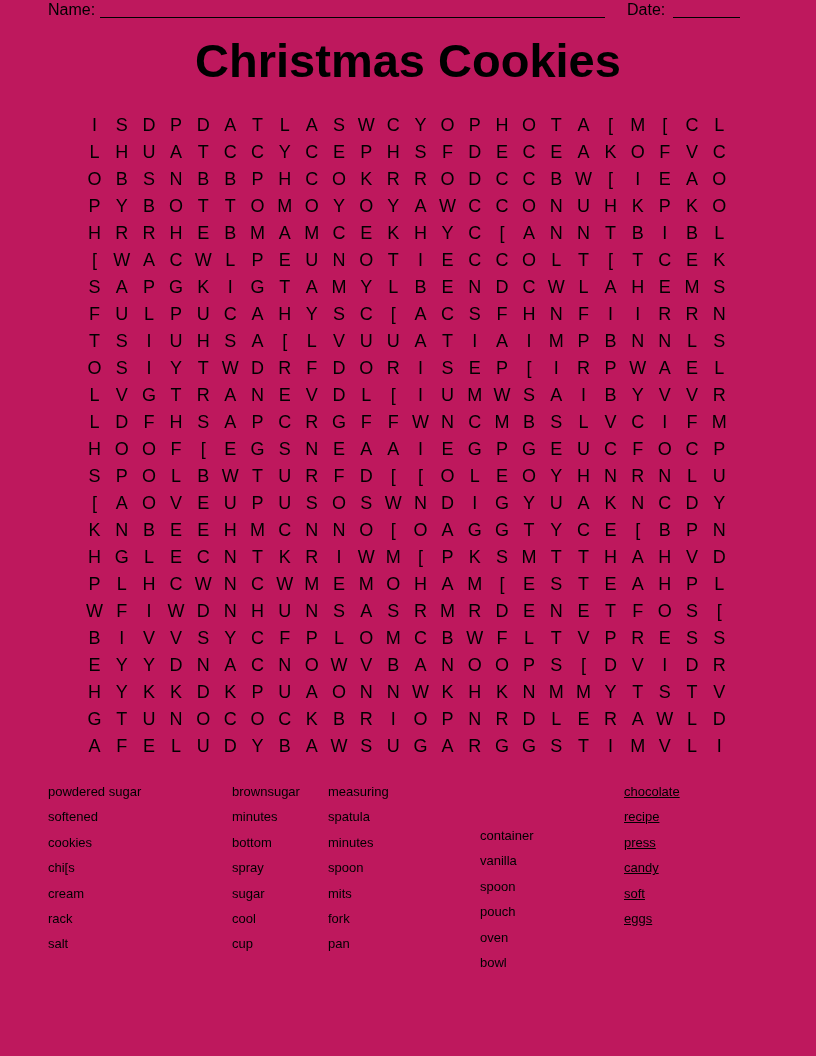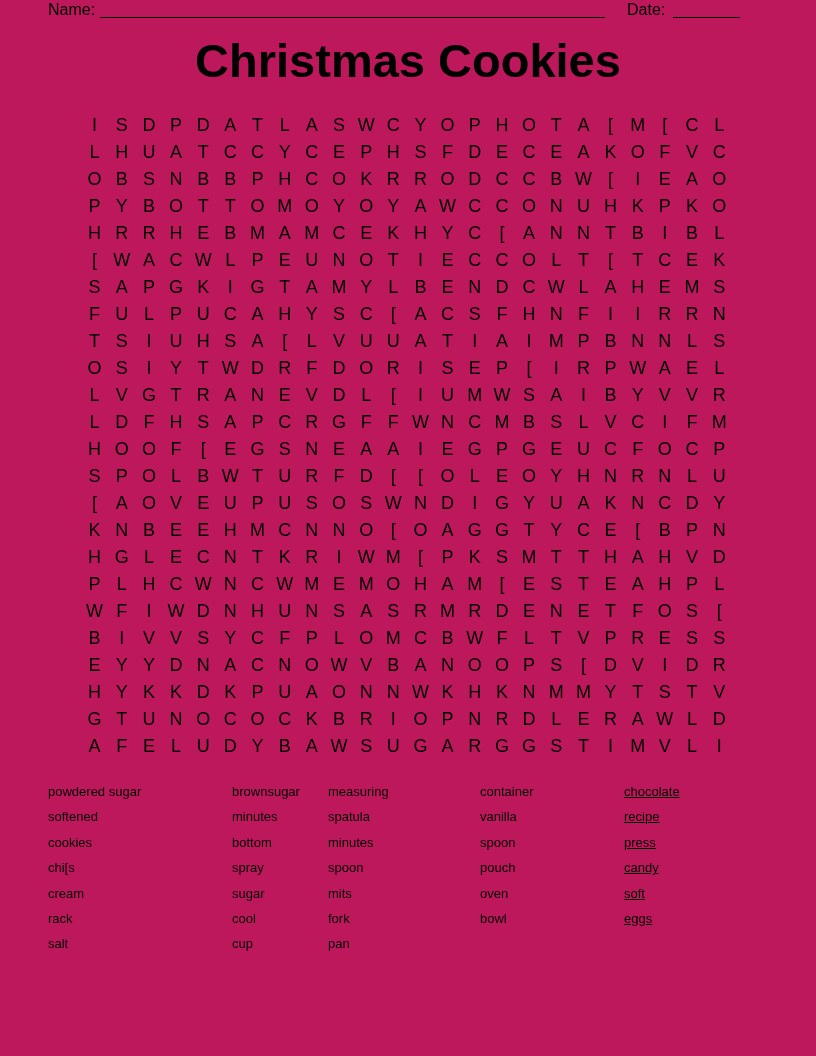--- a/index.html
+++ b/index.html
@@ -74,21 +74,21 @@
     position: absolute; top: 0;
   }
   .word-col .word {
     font-size: 13px;
     line-height: 25.4px;
     white-space: nowrap;
   }
   .word-col-0 { left: 0px; }
   .word-col-1 { left: 144px; margin-left: 40px; }
   .word-col-2 { left: 280px; }
-  .word-col-3 { left: 432px; }
+  .word-col-3 { left: 432px; margin-top: 44px; }
   .word-col-4 { left: 576px; text-decoration: underline; }
 </style>
 </head>
 <body>
 
 <div class="page">
 
   <span class="name-label">Name:</span>
   <div class="name-line"></div>
   <span class="date-label">Date:</span>

